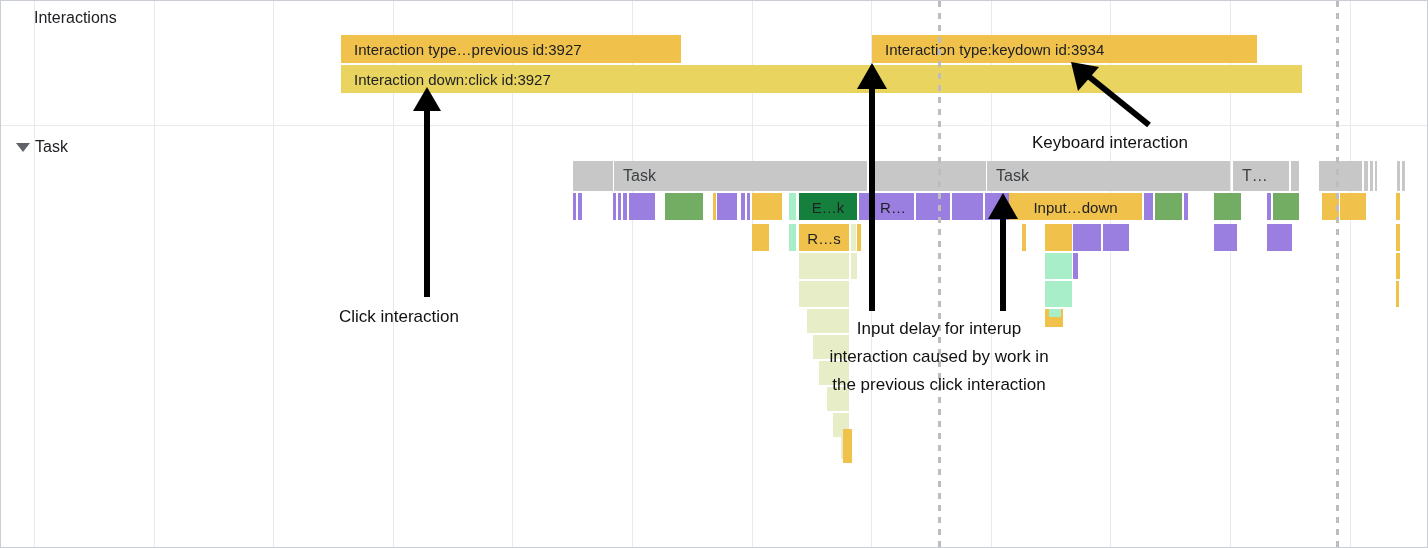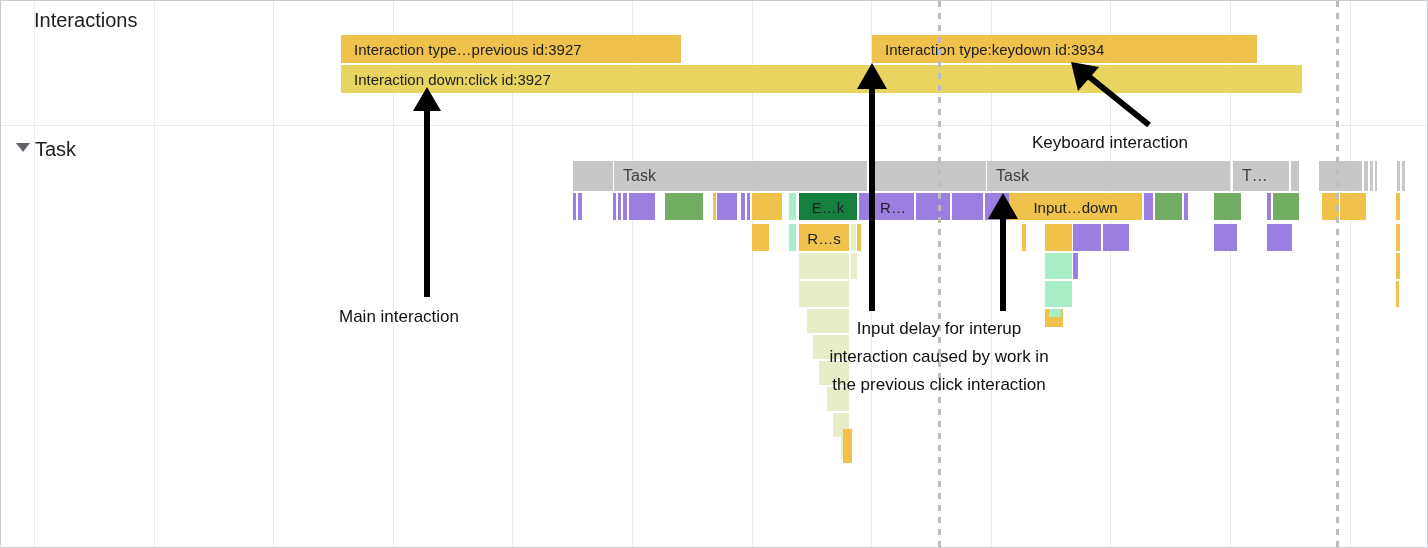--- a/index.html
+++ b/index.html
@@ -12,21 +12,21 @@
   #root{position:relative;width:1428px;height:548px;box-sizing:border-box;
         border:1px solid #c9ced4;background:#fff;overflow:hidden;}
 
   
   .gridline{position:absolute;top:0;bottom:0;width:1px;background:#e8eaed;}
   .dashline{position:absolute;top:0;bottom:0;width:3px;
             background-image:linear-gradient(to bottom,#bdbdbd 0 6px,rgba(0,0,0,0) 6px 12px);
             background-size:3px 12px;background-repeat:repeat-y;}
 
   
-  .track-title{position:absolute;font-size:20px;color:#202124;white-space:nowrap;}
+  .track-title{position:absolute;font-size:16px;color:#202124;white-space:nowrap;}
   .tri{position:absolute;width:0;height:0;
        border-left:7px solid transparent;border-right:7px solid transparent;
        border-top:9px solid #5f6368;}
 
   .rowdiv{position:absolute;left:0;right:0;height:1px;background:#e8eaed;}
 
   
   .ibar{position:absolute;box-sizing:border-box;display:flex;align-items:center;
         font-size:15px;color:#202124;white-space:nowrap;overflow:hidden;}
   .ibar span{padding-left:13px;}
@@ -195,21 +195,21 @@
       <line x1="1002" y1="310" x2="1002" y2="210" stroke="#000" stroke-width="6"></line>
       <polygon points="1002,192 987,218 1017,218" fill="#000"></polygon>
     </g>
 
     <g>
       <line x1="1148" y1="124" x2="1086" y2="74" stroke="#000" stroke-width="6"></line>
       <polygon points="1070,61 1077,90 1098,66" fill="#000"></polygon>
     </g>
   </svg>
 
-  <div class="anno" style="left:338px;top:302px;">Main interaction</div>
+  <div class="anno" style="left:338px;top:302px;">Click interaction</div>
 
   <div class="anno" style="left:1031px;top:128px;">Keyboard interaction</div>
 
   <div class="anno" style="left:780px;top:314px;text-align:center;width:316px;">Input delay for interup
 interaction caused by work in
 the previous click interaction</div>
 
 </div>
 
 </body></html>

